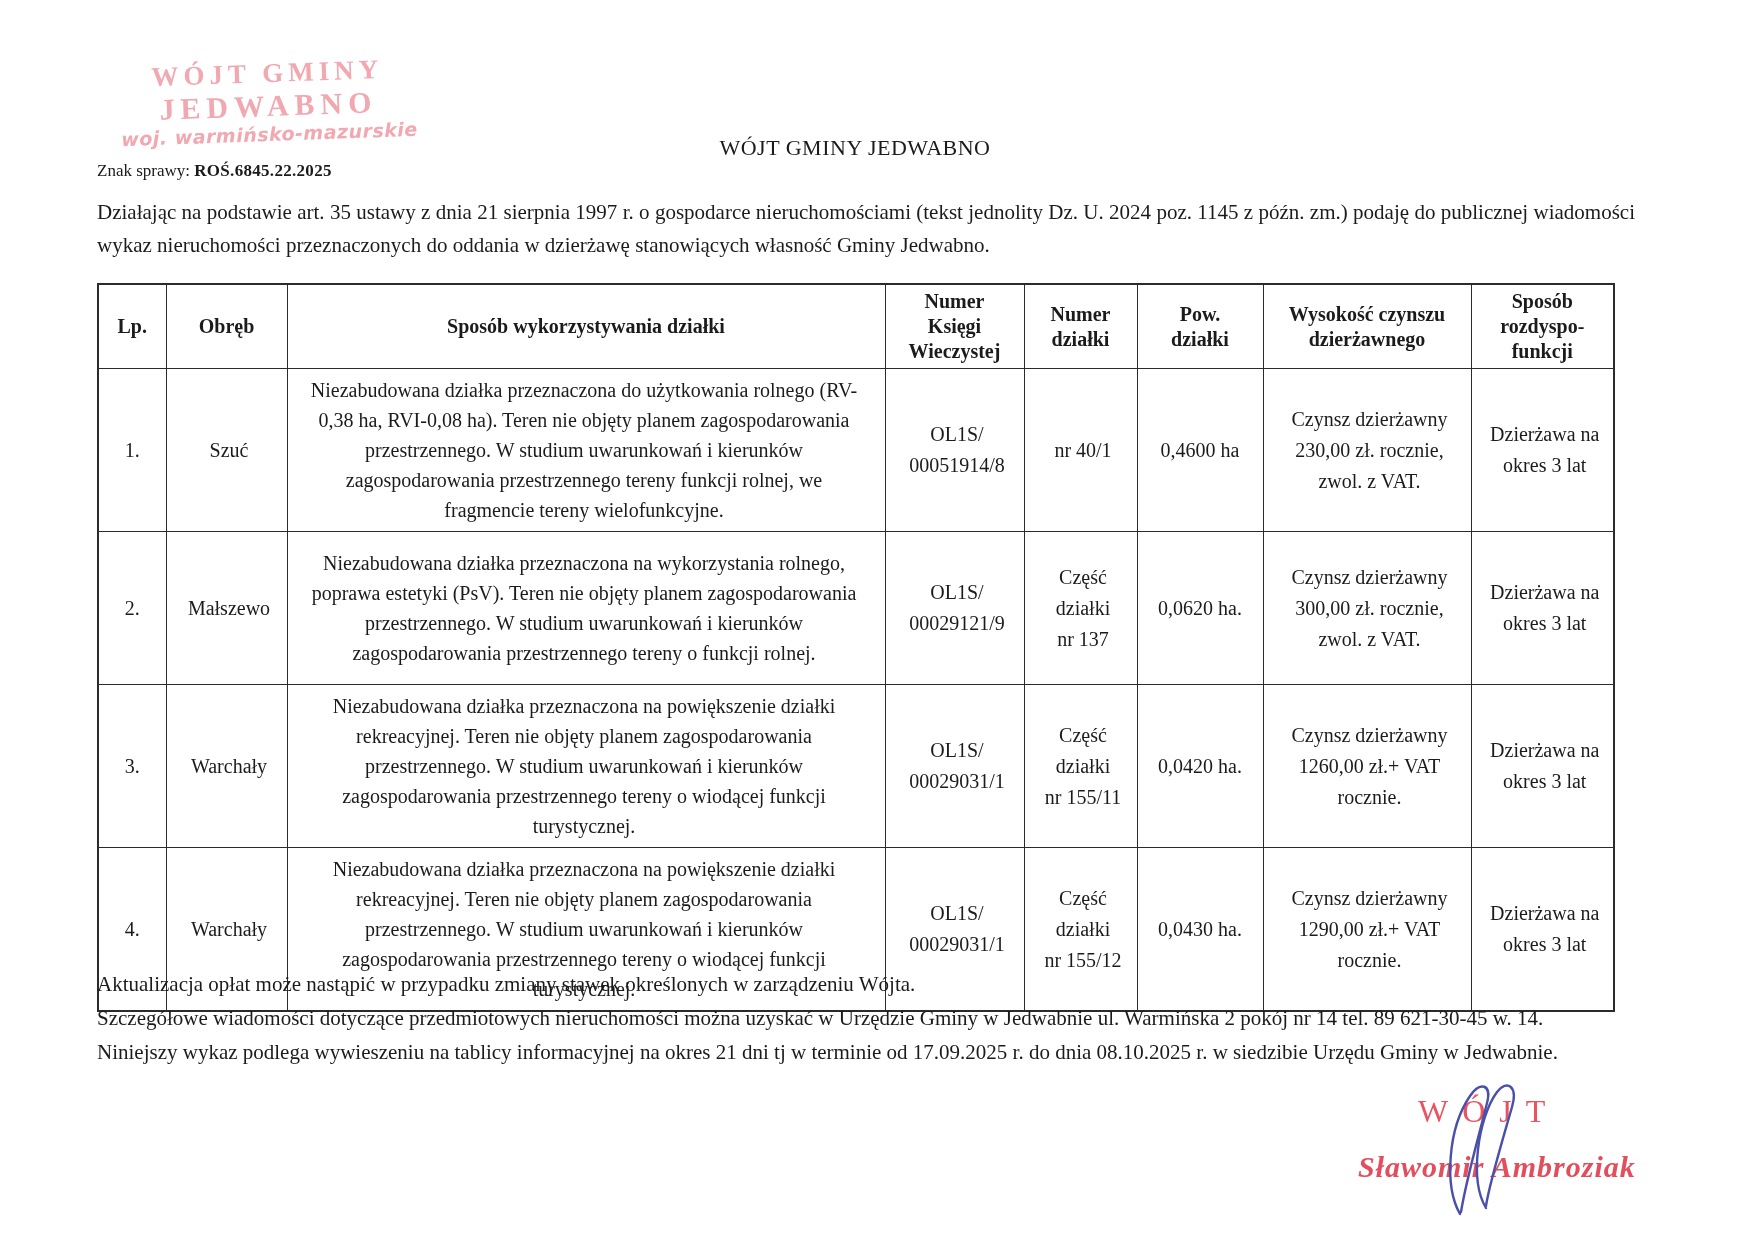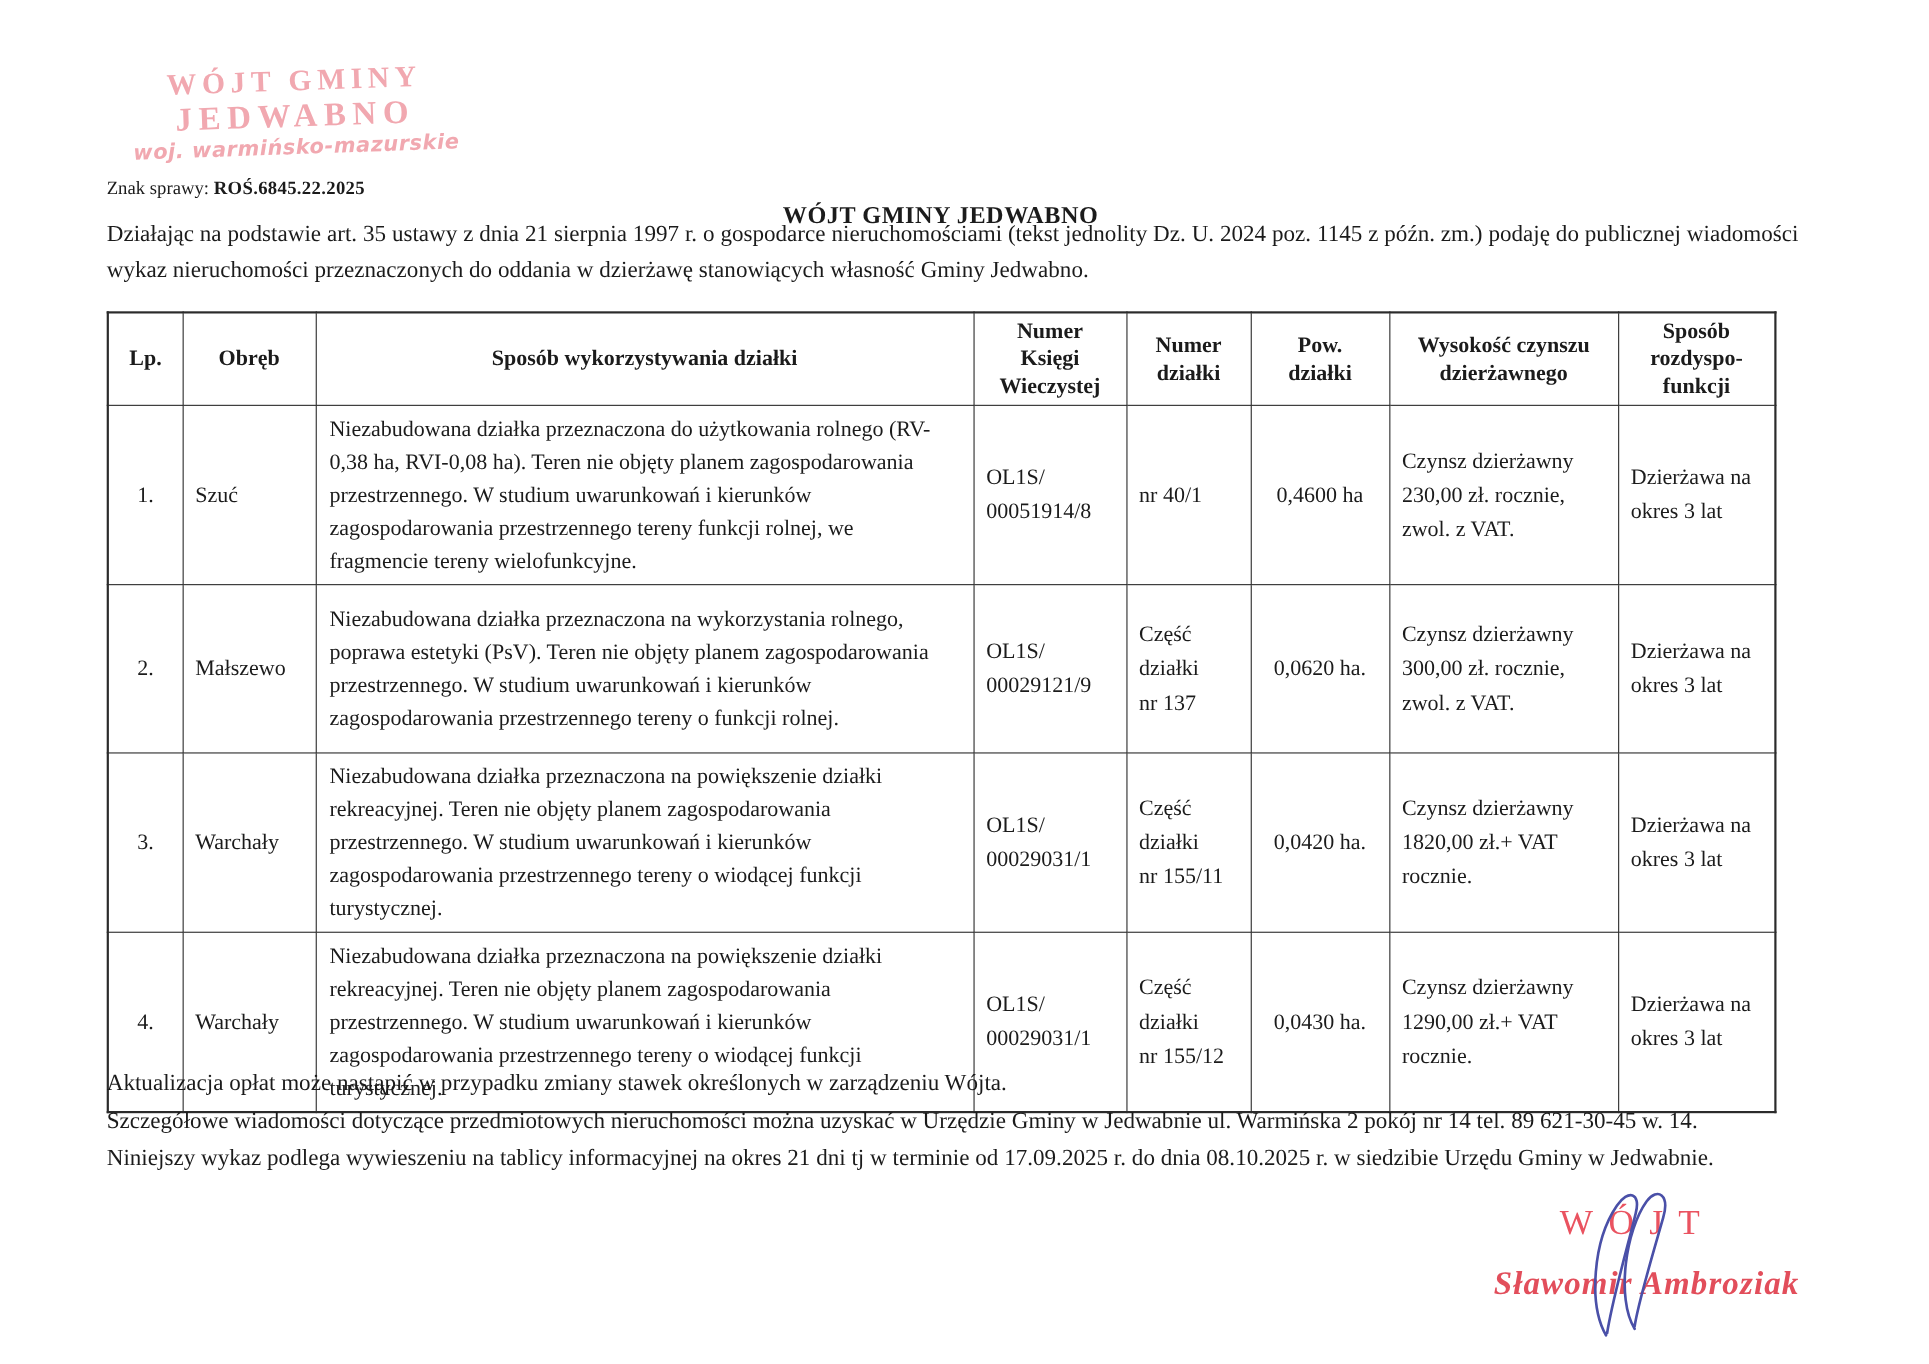--- a/index.html
+++ b/index.html
@@ -21,41 +21,42 @@
   .stamp .s1{font-weight:bold;font-size:27px;letter-spacing:5px;}
   .stamp .s2{font-weight:bold;font-size:30px;letter-spacing:6px;}
   .stamp .s3{font-style:italic;font-weight:bold;font-size:19px;font-family:"DejaVu Sans",sans-serif;letter-spacing:.5px;}
   
   .date-line{
     position:absolute;left:97px;top:105px;width:1538px;
     text-align:right;font-size:21px;
   }
   .doc-title{
     position:absolute;left:97px;top:135px;width:1516px;
-    text-align:center;font-size:22px;font-weight:bold;letter-spacing:.5px;margin-top:48px;
+    text-align:center;font-size:22px;font-weight:normal;letter-spacing:.5px;
   }
   .znak{
     position:absolute;left:97px;top:161px;font-size:17px;
   }
   .znak b{letter-spacing:.3px;}
   .intro{
     position:absolute;left:97px;top:196px;width:1538px;
     font-size:21px;line-height:1.58;text-align:justify;
   }
   
   table.wykaz{
     position:absolute;left:97px;top:283px;
     width:1516px;table-layout:fixed;
     border-collapse:collapse;
     font-size:20px;
   }
   table.wykaz th,table.wykaz td{
     border:1.5px solid #2b2b2b;
     vertical-align:middle;
     overflow:hidden;
+    text-align:center;
   }
   table.wykaz{border:2px solid #2b2b2b;}
   table.wykaz th{
     font-weight:bold;text-align:center;
     line-height:1.25;padding:4px 4px;
     white-space:pre-line;
   }
   tr.hdr{height:77px;}
   tr.r1{height:152px;}
   tr.r2{height:153px;}
@@ -161,21 +162,21 @@
       <tr class="r3">
         <td class="c">3.</td>
         <td class="l">Warchały</td>
         <td class="desc">Niezabudowana działka przeznaczona na powiększenie działki rekreacyjnej. Teren nie objęty planem zagospodarowania przestrzennego. W studium uwarunkowań i kierunków zagospodarowania przestrzennego tereny o wiodącej funkcji turystycznej.</td>
         <td class="l pre">OL1S/
 00029031/1</td>
         <td class="l pre">Część
 działki
 nr 155/11</td>
         <td class="c">0,0420 ha.</td>
-        <td class="l czynsz">Czynsz dzierżawny 1820,00 zł.+ VAT rocznie.</td>
+        <td class="l czynsz">Czynsz dzierżawny 1260,00 zł.+ VAT rocznie.</td>
         <td class="l czynsz">Dzierżawa na okres 3 lat</td>
       </tr>
       <tr class="r4">
         <td class="c">4.</td>
         <td class="l">Warchały</td>
         <td class="desc">Niezabudowana działka przeznaczona na powiększenie działki rekreacyjnej. Teren nie objęty planem zagospodarowania przestrzennego. W studium uwarunkowań i kierunków zagospodarowania przestrzennego tereny o wiodącej funkcji turystycznej.</td>
         <td class="l pre">OL1S/
 00029031/1</td>
         <td class="l pre">Część
 działki

